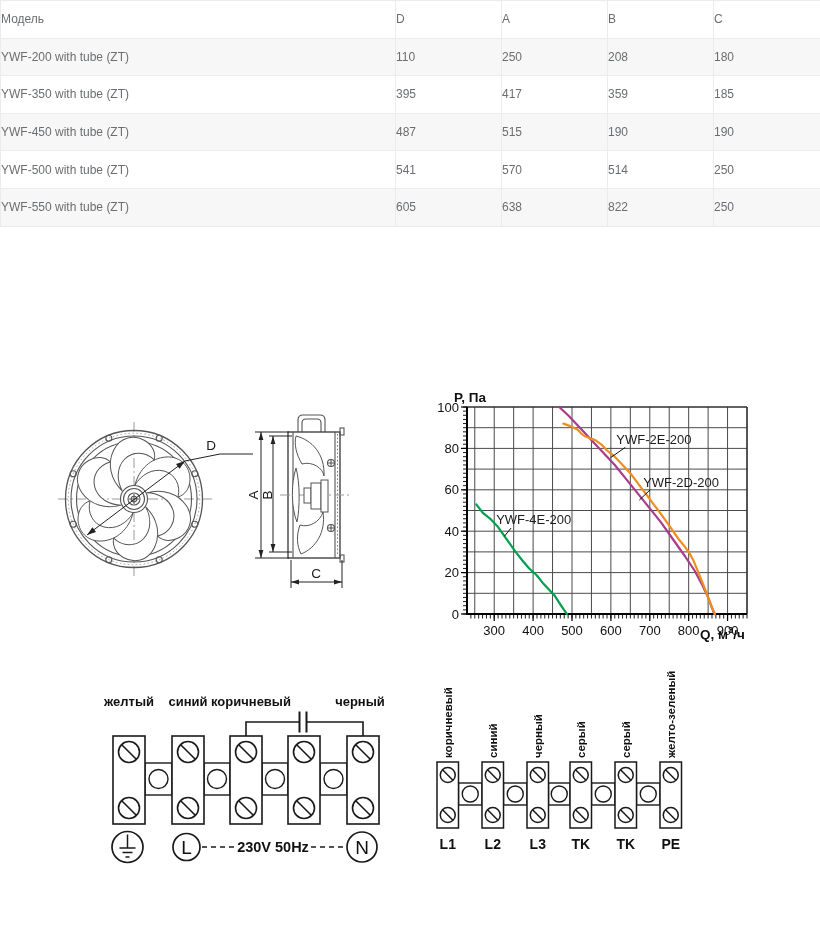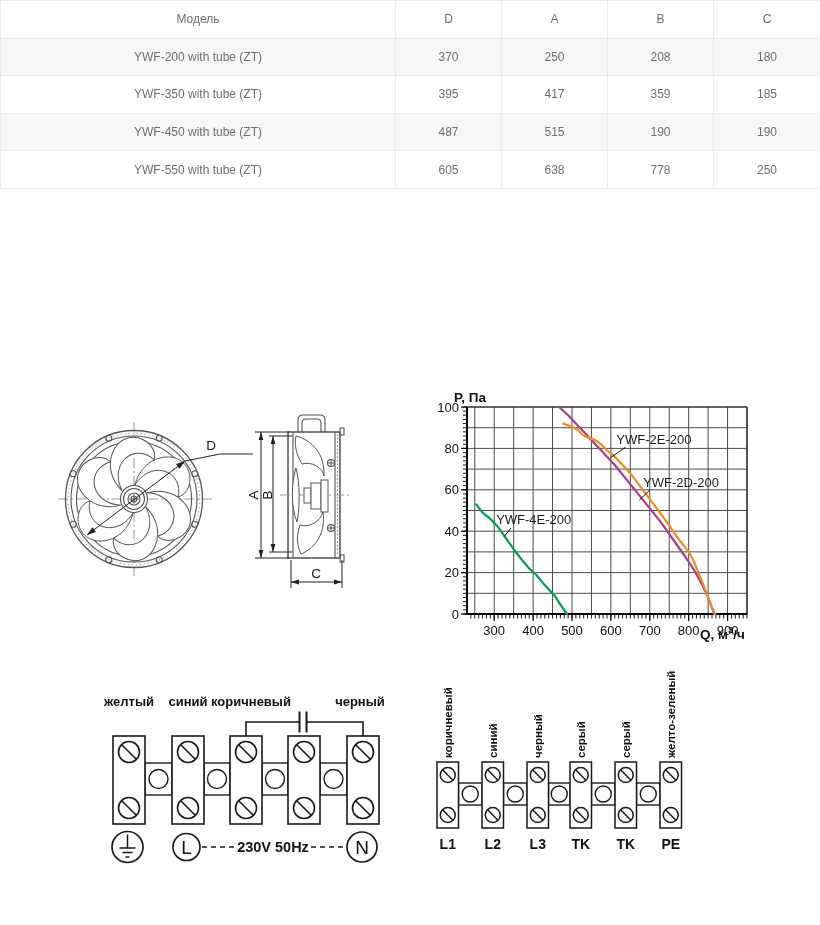--- a/index.html
+++ b/index.html
@@ -1,21 +1,21 @@
 <!DOCTYPE html>
 <html><head>
 <meta charset="utf-8">
 <style>
   html,body { margin:0; padding:0; background:#fff; font-family:"Liberation Sans", sans-serif; }
   .page { position:relative; width:820px; height:925px; background:#fff; overflow:hidden; }
 
   table.dims { position:absolute; left:0; top:0; width:820px; border-collapse:collapse; table-layout:fixed; }
   table.dims th, table.dims td {
     border:1px solid #ececec; height:36.6px; padding:0;
-    font-size:12px; font-weight:400; color:#6b6e71; text-align:center;
+    font-size:12px; font-weight:400; color:#6b6e71; text-align:left;
     white-space:nowrap; overflow:hidden;
   }
   table.dims tbody tr:nth-child(odd) td { background:#f7f7f7; }
 
   .drw { position:absolute; left:40px; top:398px; }
   .cht { position:absolute; left:430px; top:390px; }
   .w1  { position:absolute; left:95px;  top:690px; }
   .w2  { position:absolute; left:425px; top:668px; }
 
   .thin  { stroke:#555; stroke-width:1.1; fill:none; }
@@ -42,44 +42,51 @@
           <th>Модель</th>
           <th>D</th>
           <th>A</th>
           <th>B</th>
           <th>C</th>
         </tr>
       </thead>
     <tbody id="dims-tbody">
         <tr>
           <td>YWF-200 with tube (ZT)</td>
-          <td>370</td>
+          <td>110</td>
           <td>250</td>
           <td>208</td>
           <td>180</td>
         </tr>
         <tr>
           <td>YWF-350 with tube (ZT)</td>
           <td>395</td>
           <td>417</td>
           <td>359</td>
           <td>185</td>
         </tr>
         <tr>
           <td>YWF-450 with tube (ZT)</td>
           <td>487</td>
           <td>515</td>
           <td>190</td>
           <td>190</td>
         </tr>
         <tr>
+          <td>YWF-500 with tube (ZT)</td>
+          <td>541</td>
+          <td>570</td>
+          <td>514</td>
+          <td>250</td>
+        </tr>
+        <tr>
           <td>YWF-550 with tube (ZT)</td>
           <td>605</td>
           <td>638</td>
-          <td>778</td>
+          <td>822</td>
           <td>250</td>
         </tr>
       </tbody>
   </table>
 
   <svg class="drw" width="370" height="222" viewBox="0 0 370 222">
 
     <g>
       <path class="cl" d="M 18,101 H 172"></path>
       <path class="cl" d="M 94,24 V 178"></path>

